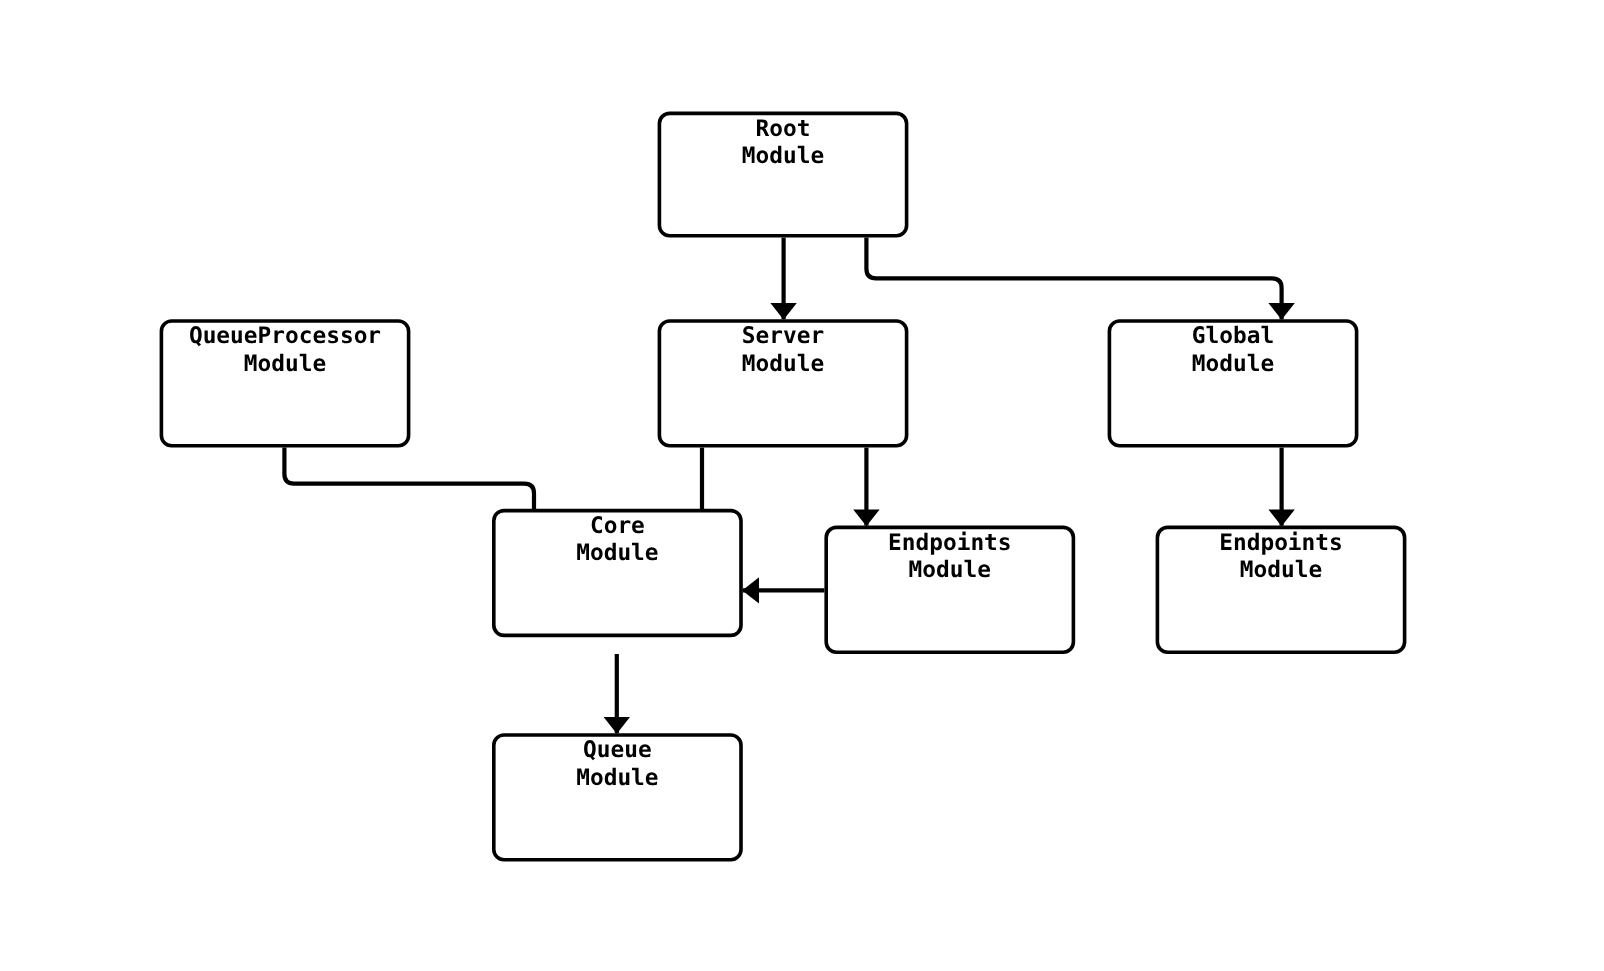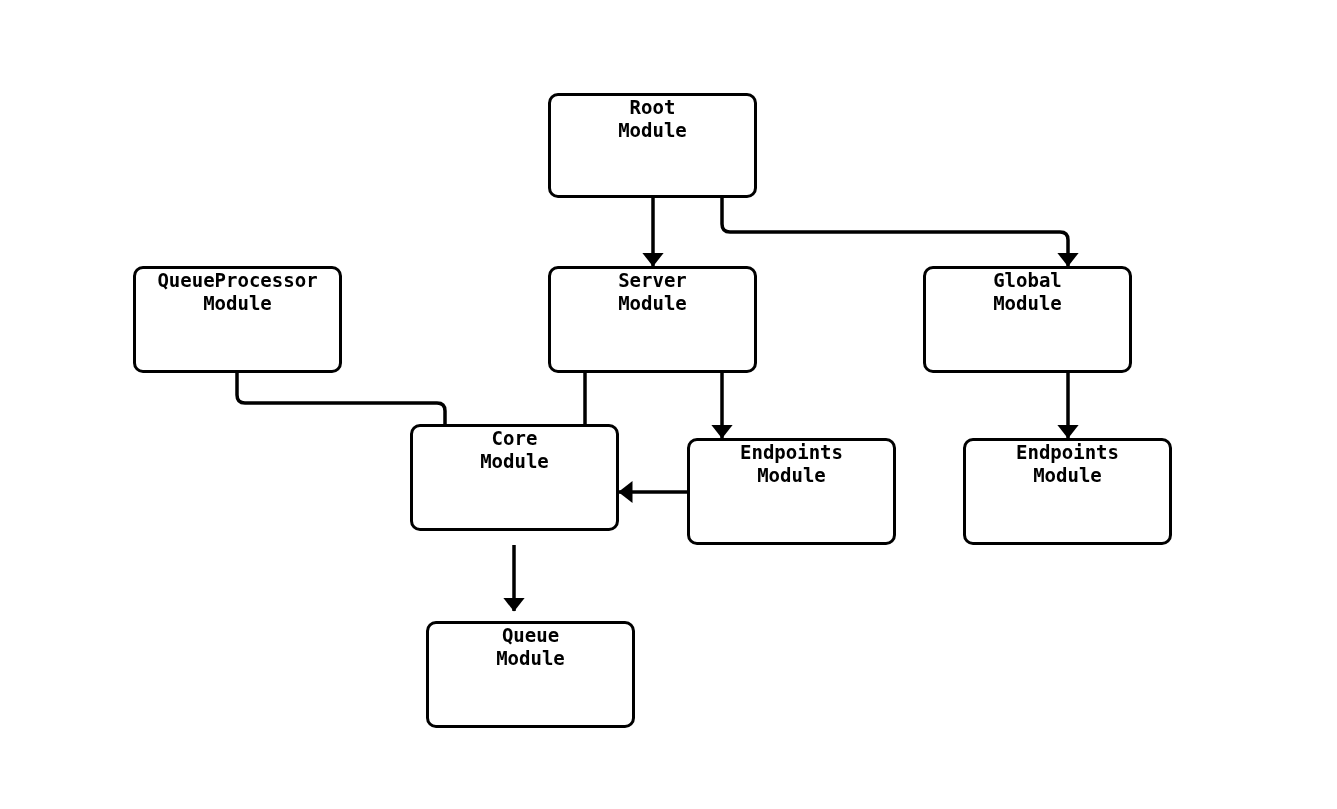--- a/index.html
+++ b/index.html
@@ -48,21 +48,21 @@
     white-space: pre-line;
   }
   
   .n-root         { left: 548px;  top: 93px;  height: 105px; }
   .n-queueproc    { left: 133px;  top: 266px; }
   .n-server       { left: 548px;  top: 266px; }
   .n-global       { left: 923px;  top: 266px; }
   .n-core         { left: 410px;  top: 424px; }
   .n-endpoints    { left: 687px;  top: 438px; }
   .n-repository   { left: 963px;  top: 438px; }
-  .n-queue        { left: 426px;  top: 611px; margin-top: 10px; }
+  .n-queue        { left: 410px;  top: 611px; }
 </style>
 </head>
 <body>
 
 <div class="canvas">
 
   <svg class="edges-layer" viewBox="0 0 1337 809" xmlns="http://www.w3.org/2000/svg">
     <defs>
       <marker id="arrowhead" viewBox="0 0 14 22" refX="13.5" refY="11" markerWidth="14" markerHeight="22" markerUnits="userSpaceOnUse" orient="auto">
         <path d="M0,0 L14,11 L0,22 Z" fill="#000000"></path>

